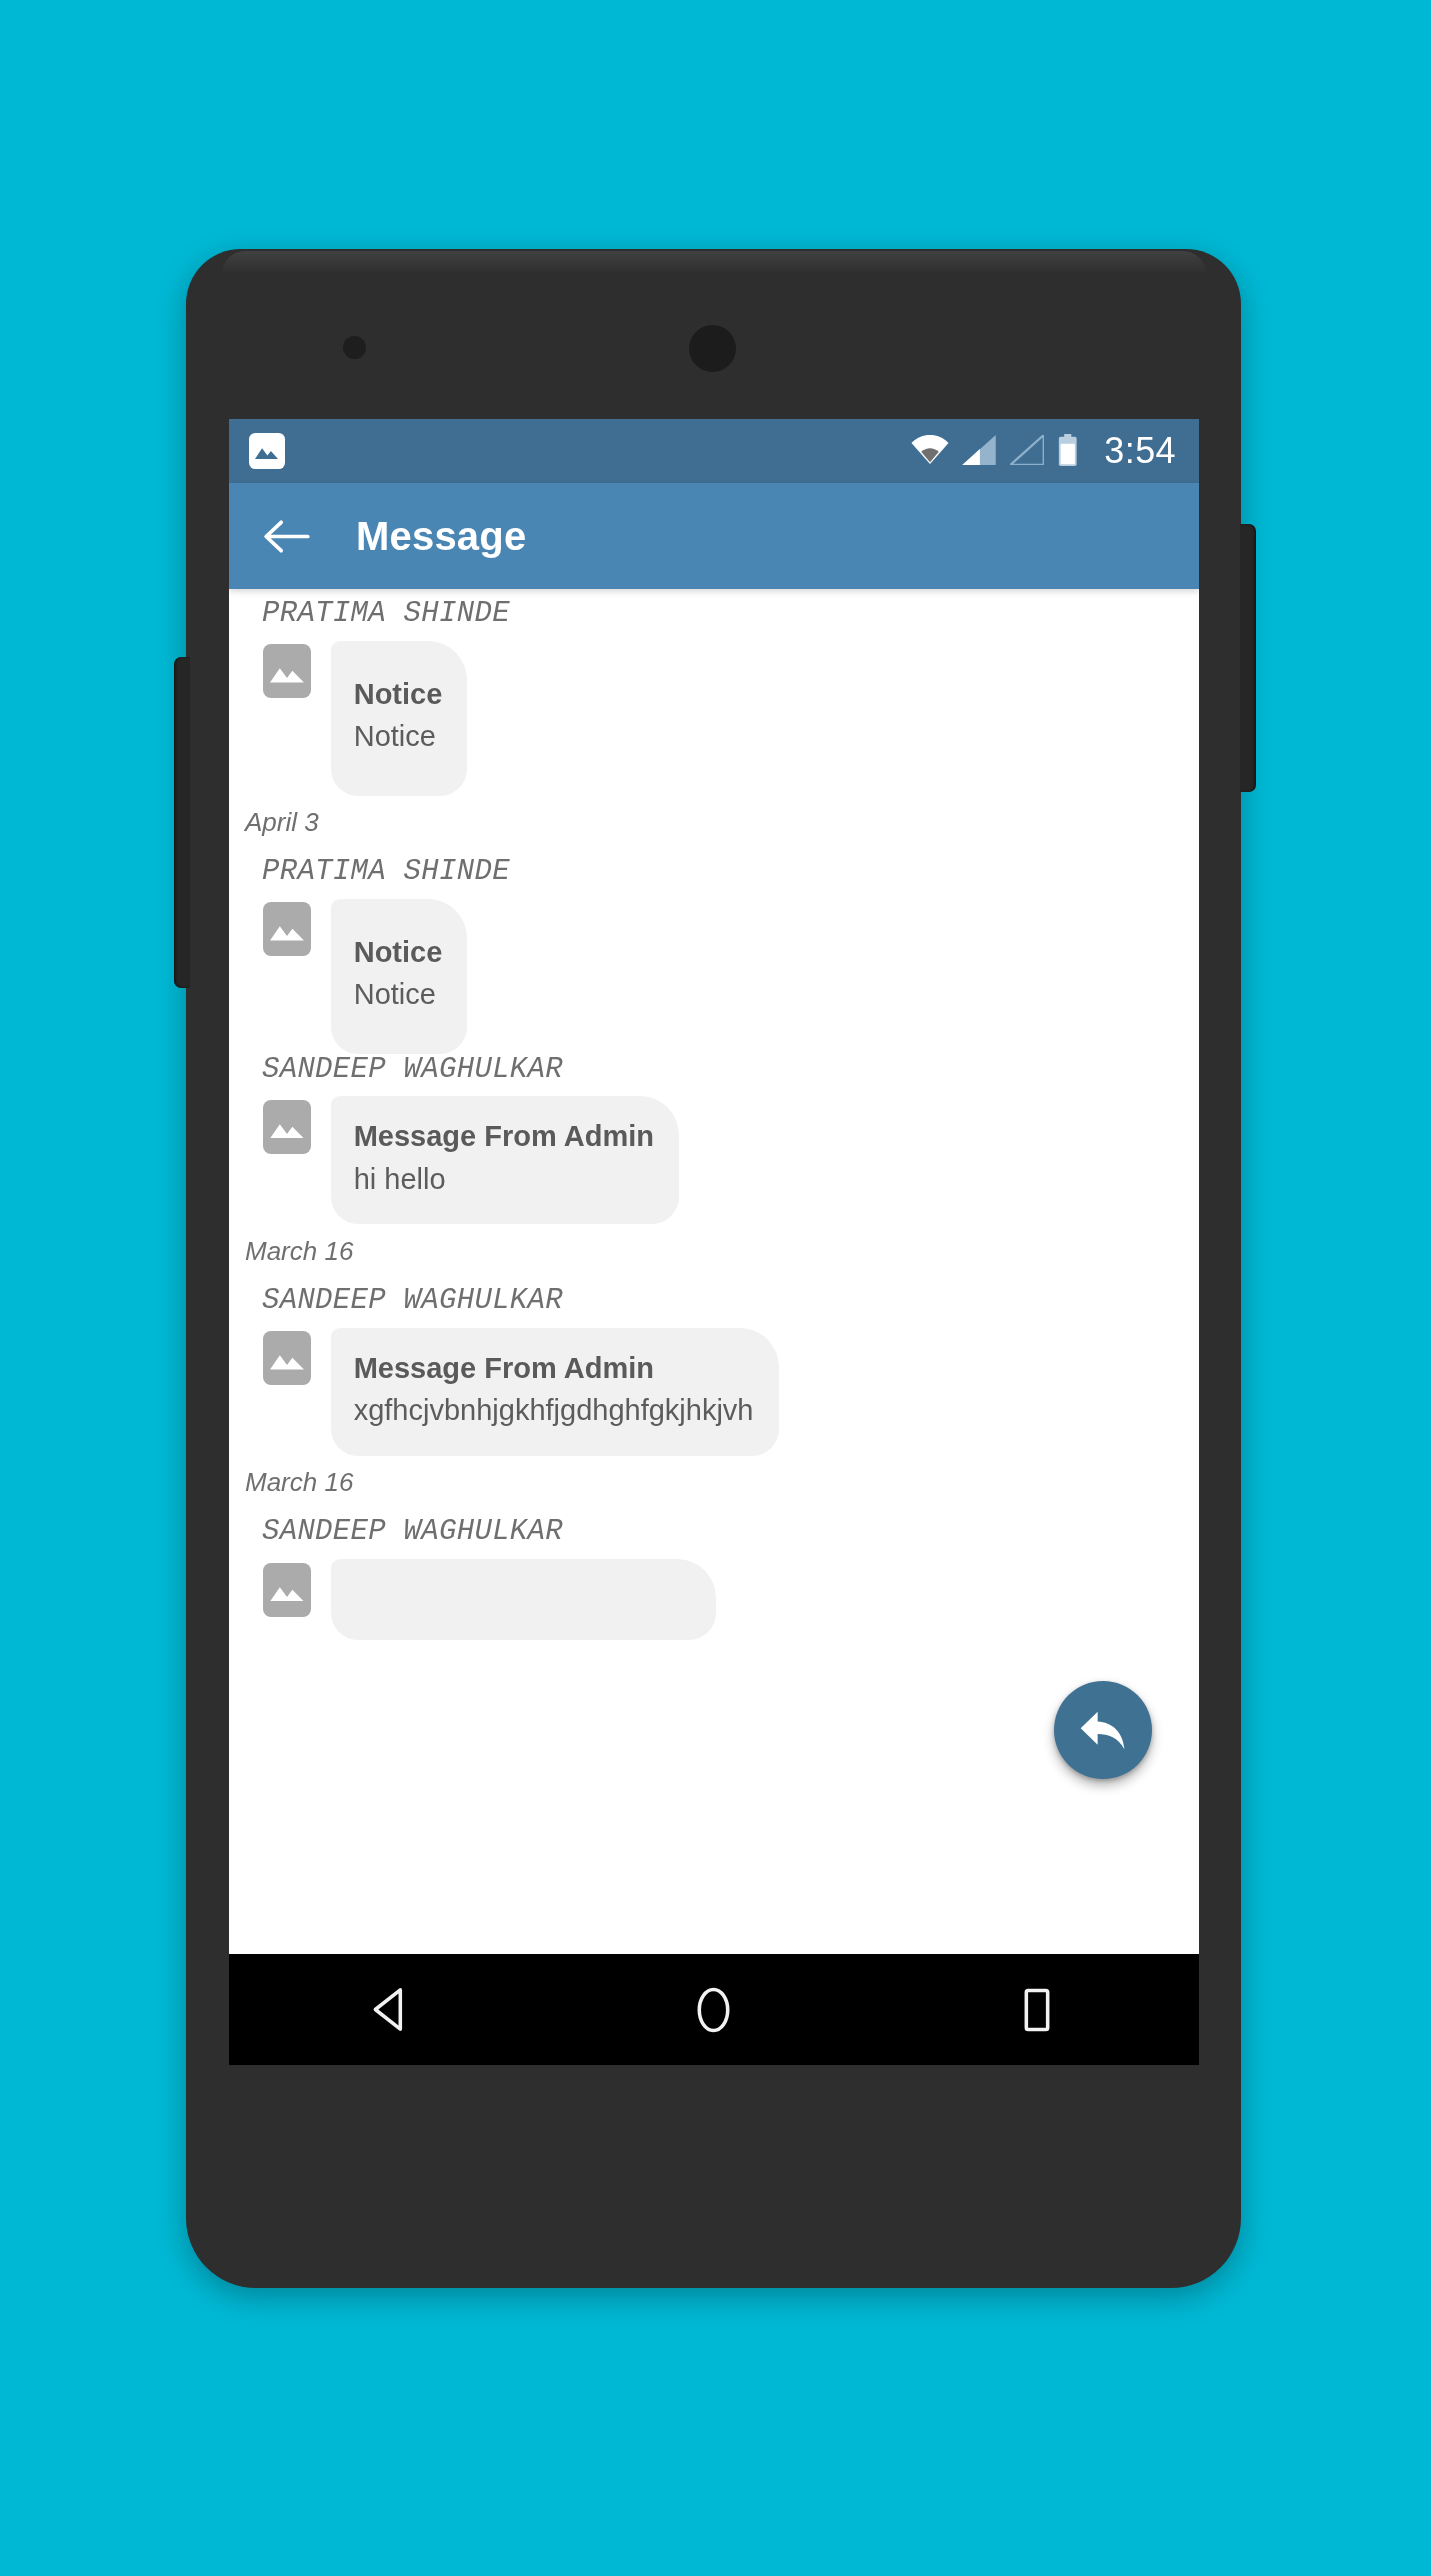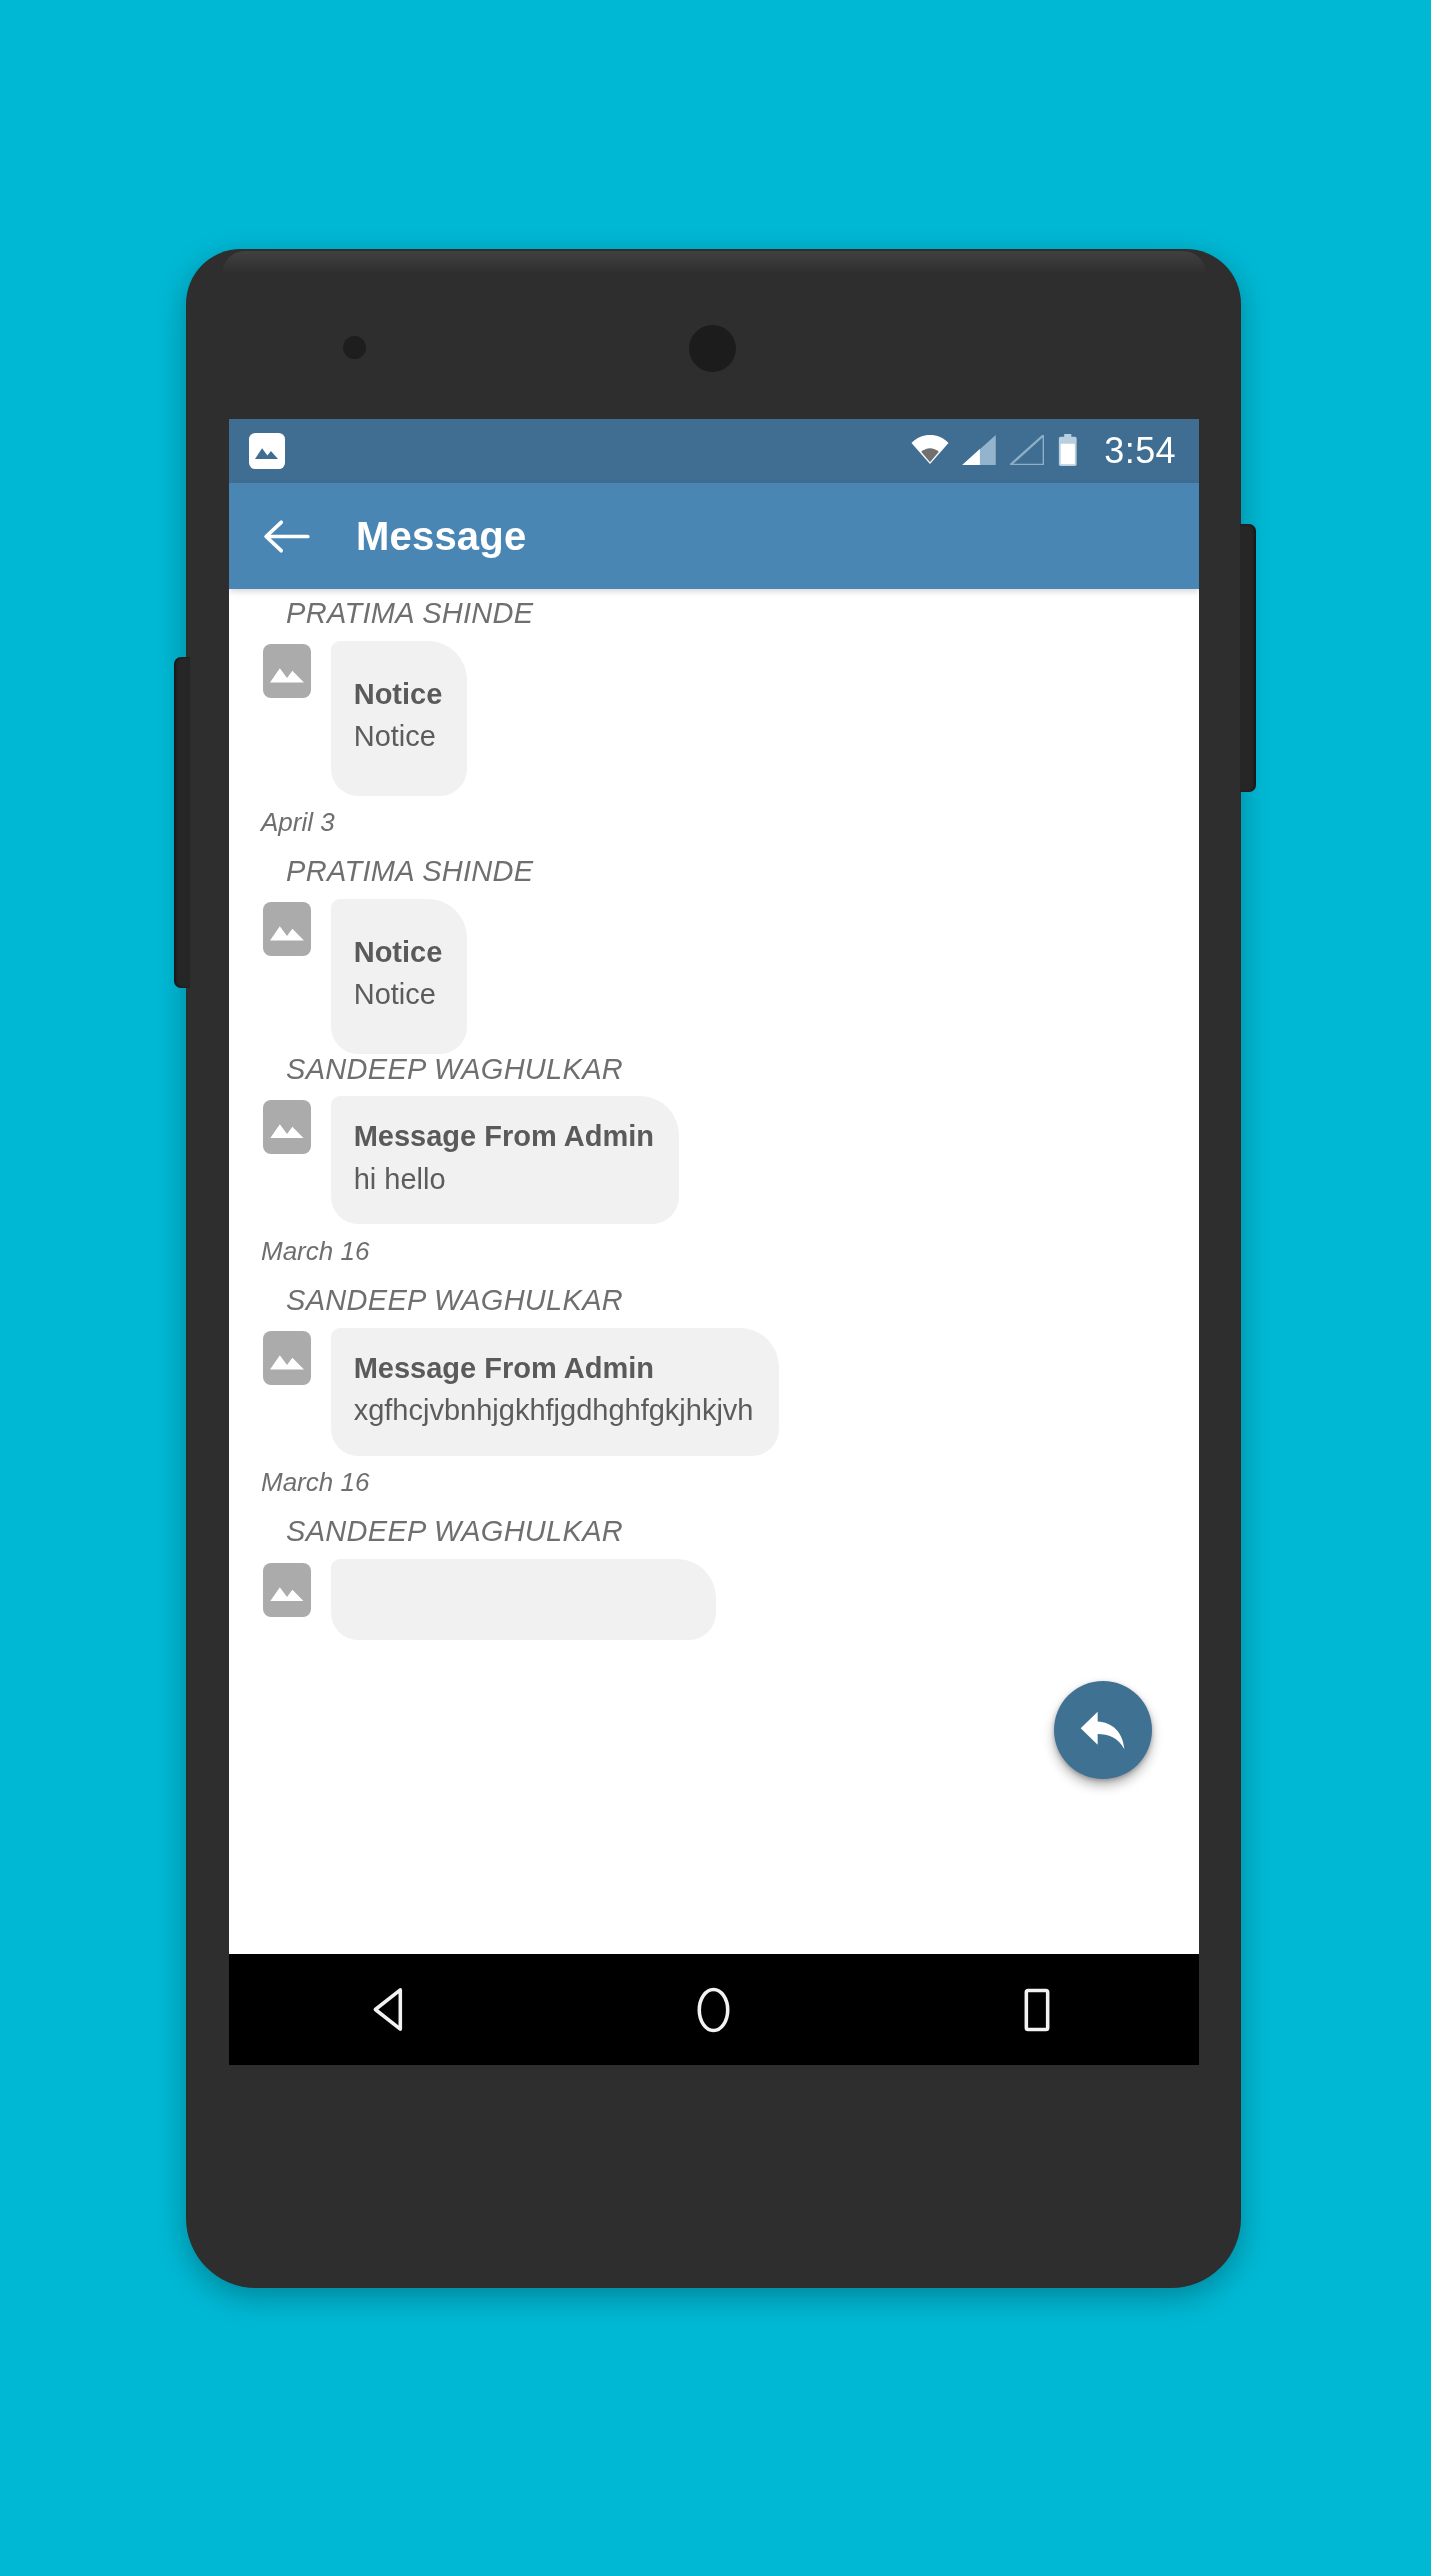--- a/index.html
+++ b/index.html
@@ -176,24 +176,25 @@
 
   .message-group {
     padding: 0 0 0 0;
     position: relative;
   }
 
   .sender-name {
     font-size: 29px;
     font-style: italic;
     color: #6f6f6f;
-    margin-left: 57px;
+    margin-left: 33px;
     margin-bottom: 10.7px;
     letter-spacing: 0.3px;
     line-height: 1.1;
+    font-family: Liberation Mono, monospace;
   }
 
   .message-row {
     display: flex;
     align-items: flex-start;
     padding-left: 34px;
   }
 
   .avatar {
     width: 48px;
@@ -229,21 +230,21 @@
     font-weight: 400;
     color: #5c5c5c;
     line-height: 1.22;
     white-space: nowrap;
   }
 
   .date-label {
     font-size: 26px;
     font-style: italic;
     color: #6f6f6f;
-    margin-left: 32px;
+    margin-left: 16px;
     margin-top: 12.5px;
     margin-bottom: 19.7px;
     line-height: 1.1;
   }
 
   
   .fab {
     position: absolute;
     right: 47px;
     bottom: 175px;

